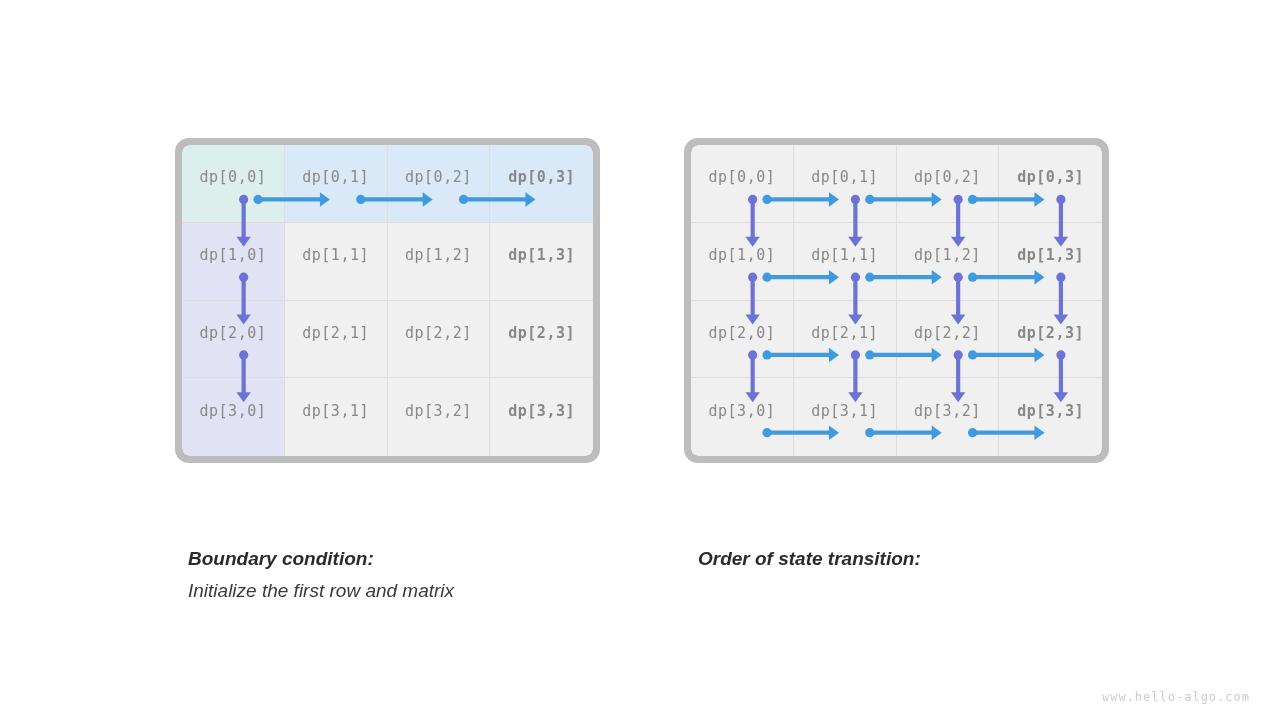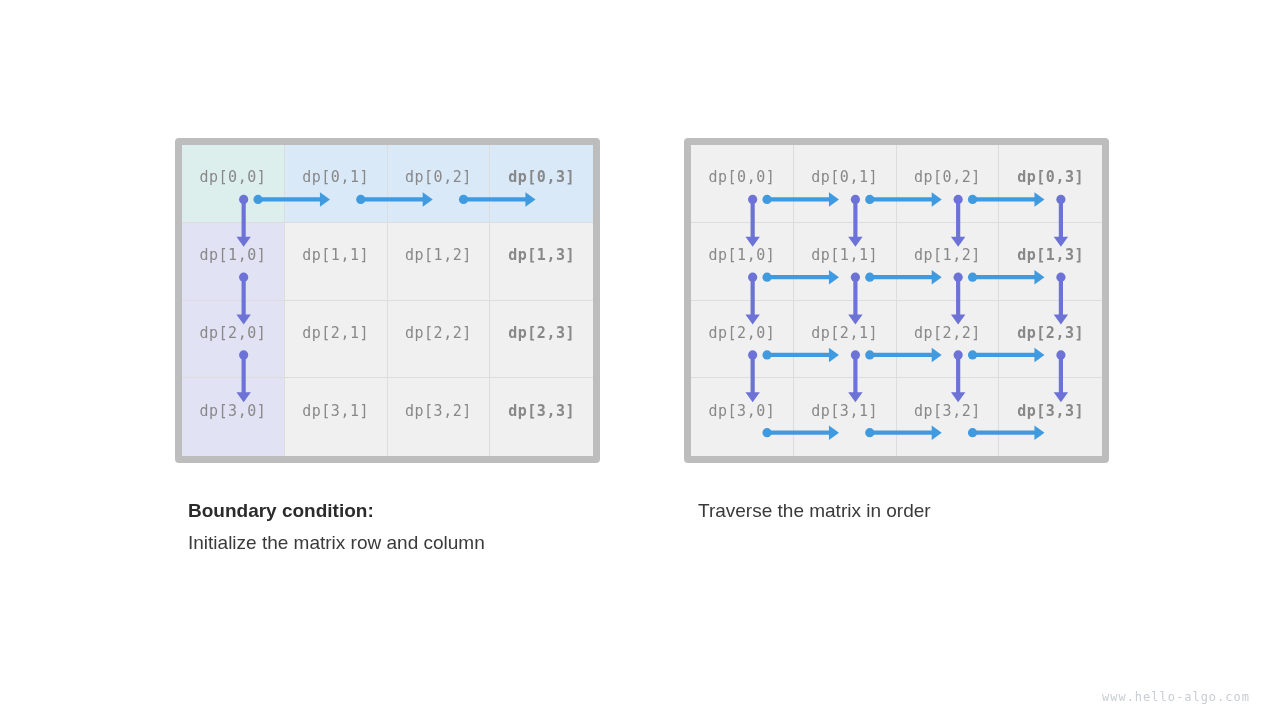--- a/index.html
+++ b/index.html
@@ -21,21 +21,21 @@
   }
   #panel-left  { left: 175px; }
   #panel-right { left: 684px; }
 
   
   .grid-frame {
     width: 425px;
     height: 325px;
     box-sizing: border-box;
     border: 7px solid #bdbdbd;
-    border-radius: 4px;
+    border-radius: 14px;
     background: #be185d;
     position: relative;
     overflow: hidden;
   }
   .grid-inner {
     position: absolute;
     inset: 0;
     display: grid;
     grid-template-columns: repeat(4, 1fr);
     grid-template-rows: repeat(4, 1fr);
@@ -68,21 +68,22 @@
   .arrow-layer {
     position: absolute;
     inset: 0;
     pointer-events: none;
   }
   .arrow-layer svg { display: block; }
 
   
   .caption {
     position: absolute;
-    top: 500px;
+    top: 548px;
+    font-style: italic;
   }
   #caption-left  { left: 188px; }
   #caption-right { left: 698px; }
   .caption-title {
     font-size: 19px;
     font-weight: bold;
     color: #2b2b2b;
     margin: 0 0 10px 0;
     white-space: nowrap;
   }
@@ -370,20 +371,20 @@
             <circle cx="281.53499999999997" cy="287.675" r="4.6" fill="#3f9ae0"></circle>
             <polygon points="343.46,280.475 343.46,294.875 353.46,287.675" fill="#3f9ae0"></polygon>
           </g>
         </svg>
       </div>
   </div>
 </div>
 
 <div class="caption" id="caption-left">
   <p class="caption-title">Boundary condition:</p>
-  <p class="caption-body">Initialize the matrix row and column</p>
+  <p class="caption-body">Initialize the first row and matrix</p>
 </div>
 
 <div class="caption" id="caption-right">
-  <p class="caption-body">Traverse the matrix in order</p>
+  <p class="caption-title">Order of state transition:</p>
 </div>
 
 <div id="watermark">www.hello-algo.com</div>
 
 </body></html>

